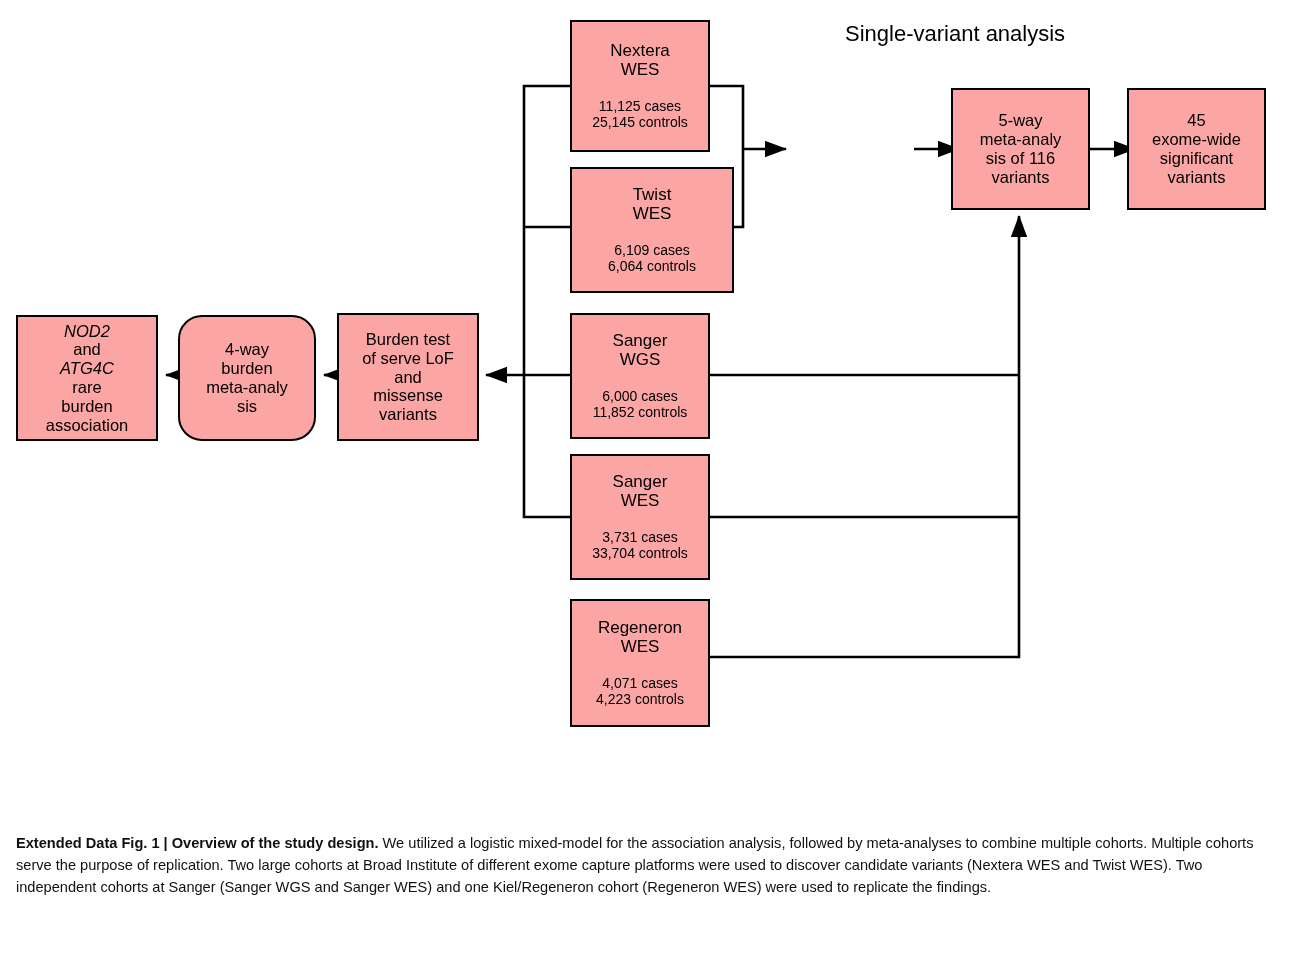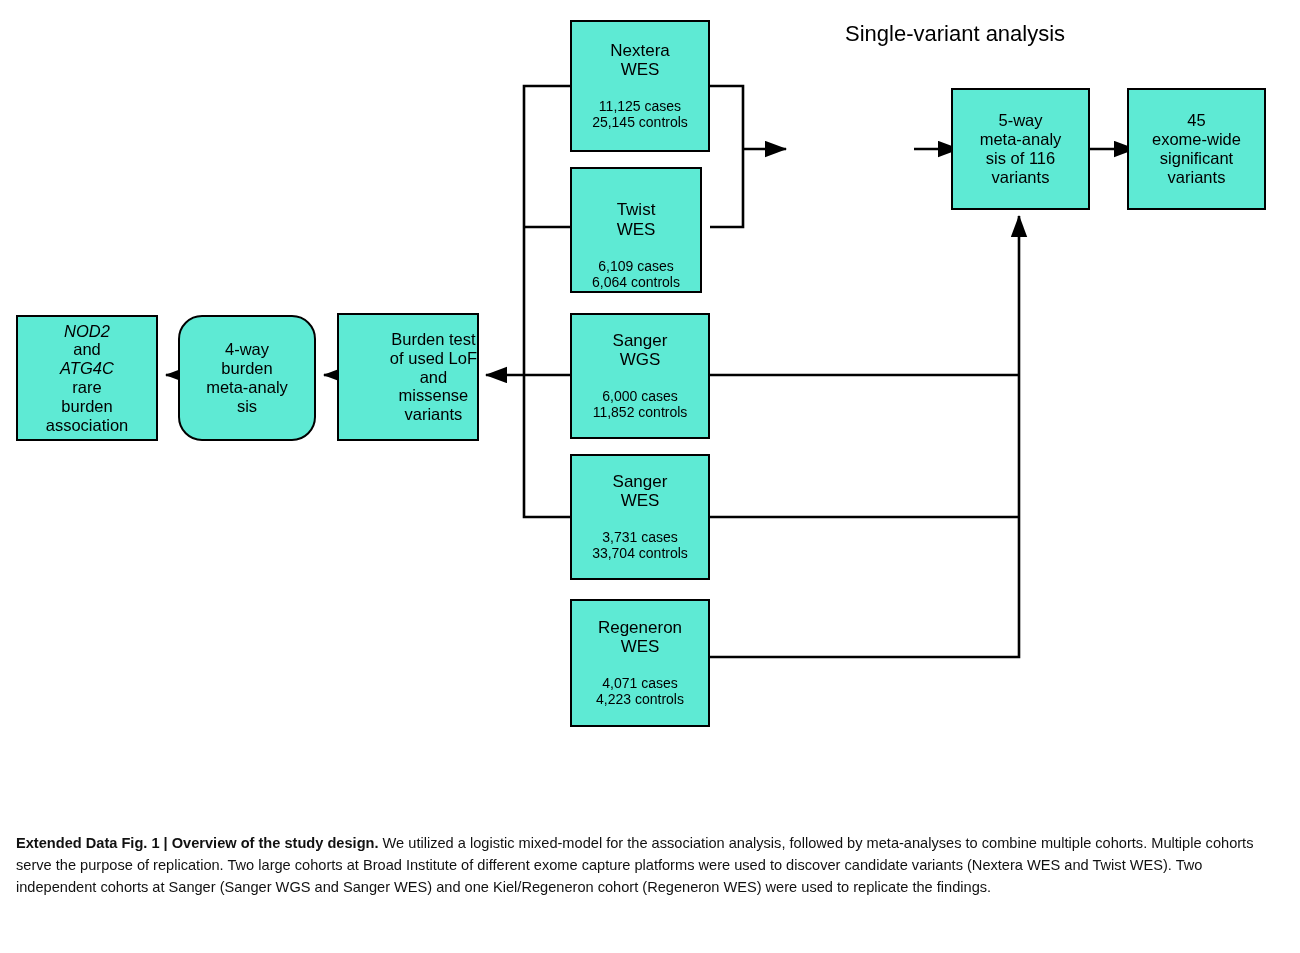--- a/index.html
+++ b/index.html
@@ -5,21 +5,21 @@
   html,body{margin:0;padding:0;}
   body{
     width:1300px;height:953px;background:#ffffff;
     font-family:"Liberation Sans", sans-serif;color:#000;
     overflow:hidden;position:relative;
   }
   #figure{position:absolute;left:0;top:0;width:1300px;height:822px;}
   #svg-connectors{position:absolute;left:0;top:0;width:1300px;height:822px;}
 
   .node{
-    position:absolute;border:2.5px solid #000;background:#5eead4;
+    position:absolute;border:2.5px solid #000;background:#fca5a5;
     box-sizing:border-box;display:flex;flex-direction:column;
     align-items:center;justify-content:center;text-align:center;
     line-height:1.14;
   }
   .node .title{font-size:17px;}
   .node .sub{font-size:14px;margin-top:20px;}
   .node .title span{display:block;}
   .node .sub span{display:block;}
   .node.small .title{font-size:16.5px;}
 
@@ -80,21 +80,21 @@
     <div class="title">
       <span>Nextera</span>
       <span>WES</span>
     </div>
     <div class="sub">
       <span>11,125 cases</span>
       <span>25,145 controls</span>
     </div>
   </div>
 
-  <div class="node" style="left:570px;top:167px;width:132px;height:126px;justify-content:flex-end;">
+  <div class="node" style="left:570px;top:167px;width:164px;height:126px;">
     <div class="title">
       <span>Twist</span>
       <span>WES</span>
     </div>
     <div class="sub">
       <span>6,109 cases</span>
       <span>6,064 controls</span>
     </div>
   </div>
 
@@ -143,24 +143,24 @@
 
   <div class="node small" style="left:1127px;top:88px;width:139px;height:122px;">
     <div class="title">
       <span>45</span>
       <span>exome-wide</span>
       <span>significant</span>
       <span>variants</span>
     </div>
   </div>
 
-  <div class="node small" style="left:337px;top:313px;width:142px;height:128px;align-items:flex-end;">
+  <div class="node small" style="left:337px;top:313px;width:142px;height:128px;">
     <div class="title">
       <span>Burden test</span>
-      <span>of used LoF</span>
+      <span>of serve LoF</span>
       <span>and</span>
       <span>missense</span>
       <span>variants</span>
     </div>
   </div>
 
   <div class="node small" style="left:178px;top:315px;width:138px;height:126px;border-radius:24px;">
     <div class="title">
       <span>4-way</span>
       <span>burden</span>

